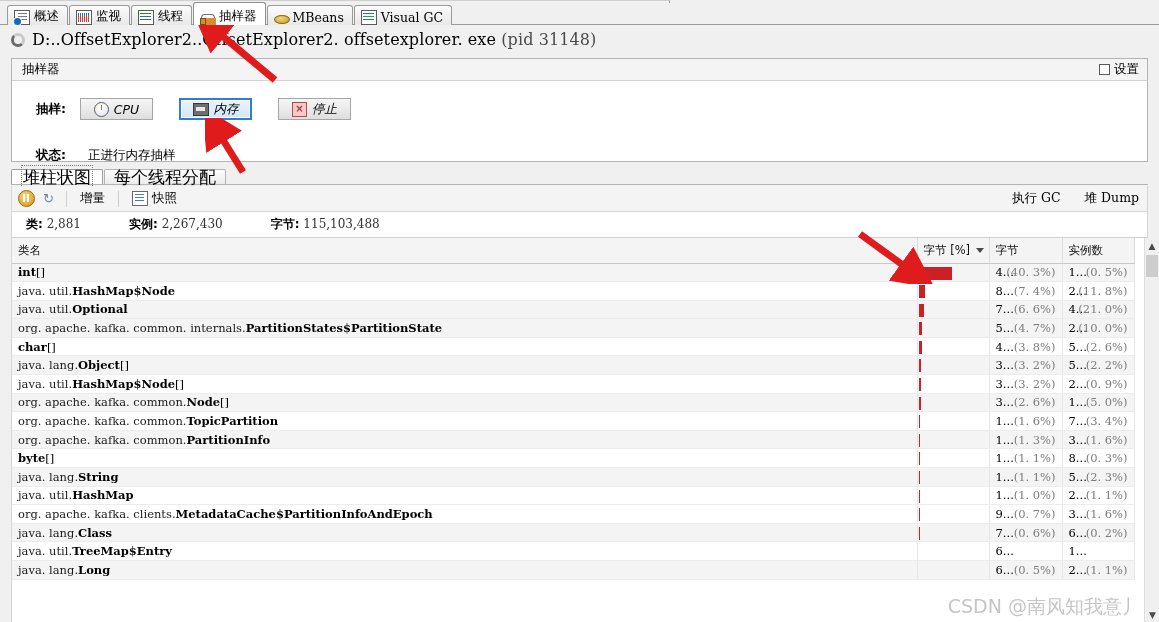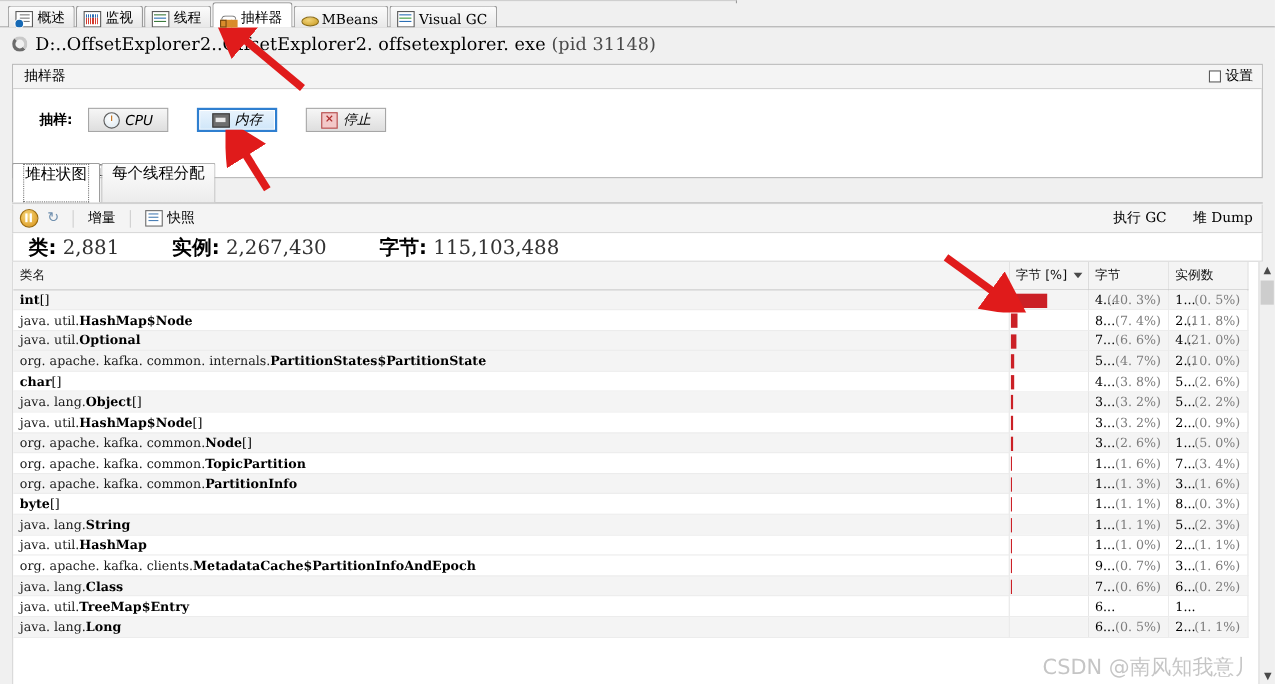--- a/index.html
+++ b/index.html
@@ -120,22 +120,22 @@
   .btn .stopic{width:13px;height:13px;background:#f3c9c9;border:1px solid #b44b4b;
     display:flex;align-items:center;justify-content:center;color:#b03030;font-size:10px;line-height:1;font-weight:bold;}
   .statusText{padding-left:8px;font-size:12.5px;}
 
   
   .innerTabs{
     position:absolute;left:11px;top:164px;width:1137px;height:21px;
     border-bottom:1px solid #b4b4b4;box-sizing:border-box;display:flex;align-items:flex-end;
   }
   .itab{
-    height:36px;padding:0 9px;display:flex;
-    font-size:14px;box-sizing:border-box;
+    height:15px;padding:0 9px;display:flex;align-items:center;
+    font-size:17px;box-sizing:border-box;
     background:linear-gradient(#fdfdfd,#ececec);
     border:1px solid #b4b4b4;border-bottom:none;border-radius:2px 2px 0 0;margin-right:1px;
   }
   .itab.active{background:#ffffff;border-color:#9d9d9d;}
   .itab.active .ilab{border:1px dotted #7a7a7a;padding:0 1px;}
 
   
   .ttbar{
     position:absolute;left:11px;top:186px;width:1137px;height:26px;
     background:#f4f4f4;border-left:1px solid #d6d6d6;border-right:1px solid #d6d6d6;
@@ -156,21 +156,21 @@
     box-shadow:0 3px 0 #4a7fb5,0 6px 0 #4a7fb5;}
   .tbtn{display:flex;align-items:center;gap:4px;font-size:12.5px;padding:0 3px;}
 
   
   .stats{
     position:absolute;left:11px;top:212px;width:1137px;height:26px;
     background:#ffffff;border-left:1px solid #d6d6d6;border-right:1px solid #d6d6d6;
     border-bottom:1px solid #d0d0d0;
     display:flex;align-items:center;box-sizing:border-box;padding-left:14px;
   }
-  .stat{margin-right:48px;font-size:18px;white-space:nowrap;}
+  .stat{margin-right:48px;font-size:12px;white-space:nowrap;}
   .stat b{font-weight:bold;}
   .stat span{font-family:"DejaVu Serif","Liberation Serif",serif;color:#333;}
 
   
   .tableWrap{
     position:absolute;left:11px;top:238px;width:1137px;height:384px;
     background:#fff;border-left:1px solid #d6d6d6;box-sizing:border-box;overflow:hidden;
   }
   table.hist{border-collapse:collapse;width:1122px;table-layout:fixed;}
   table.hist th{

